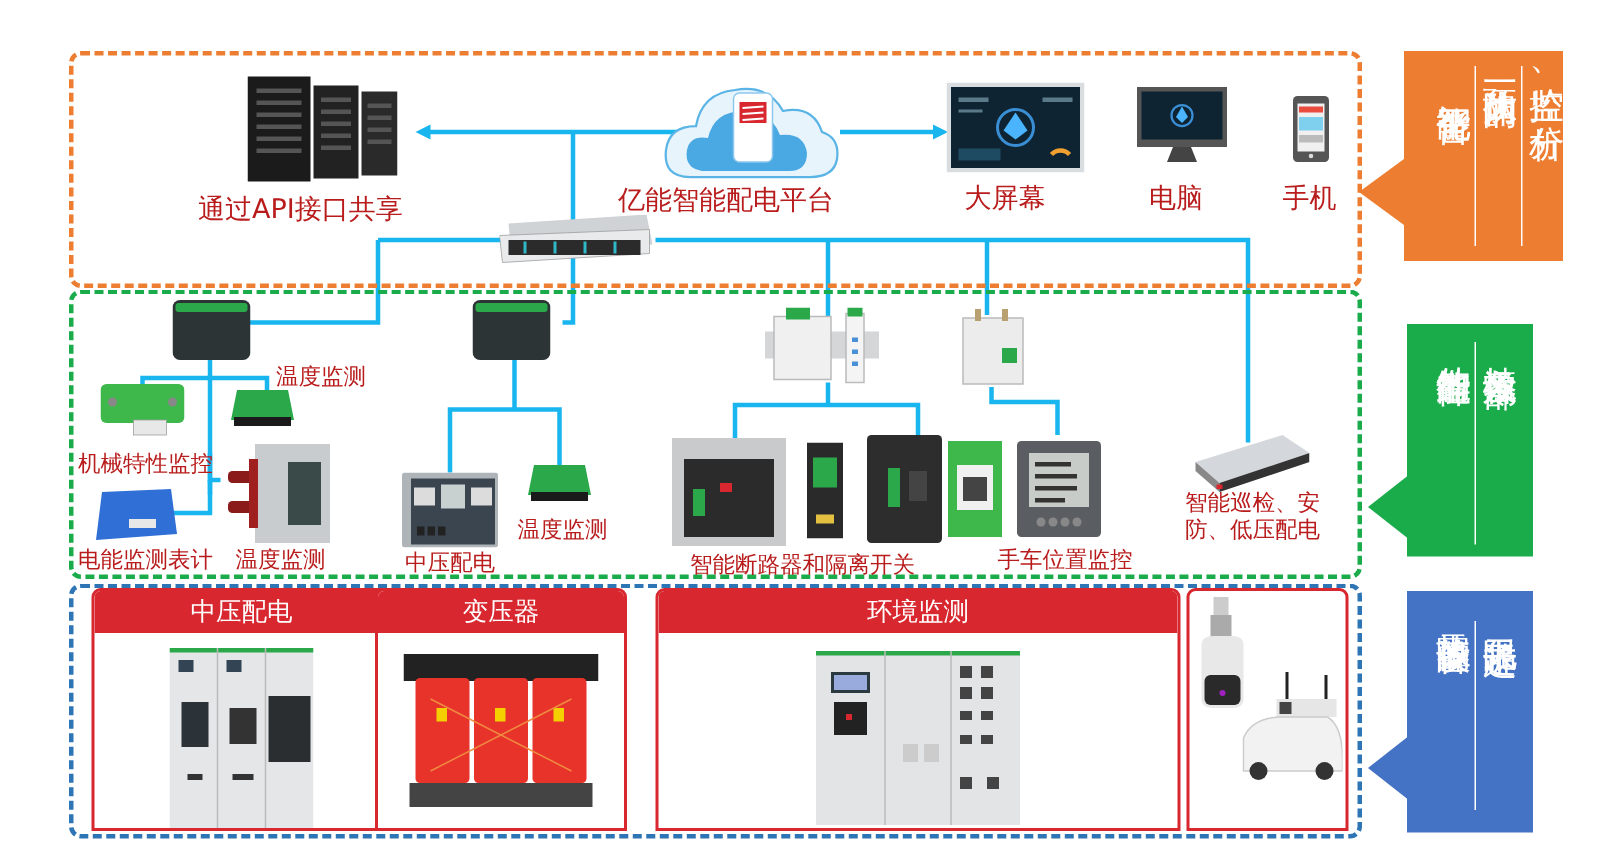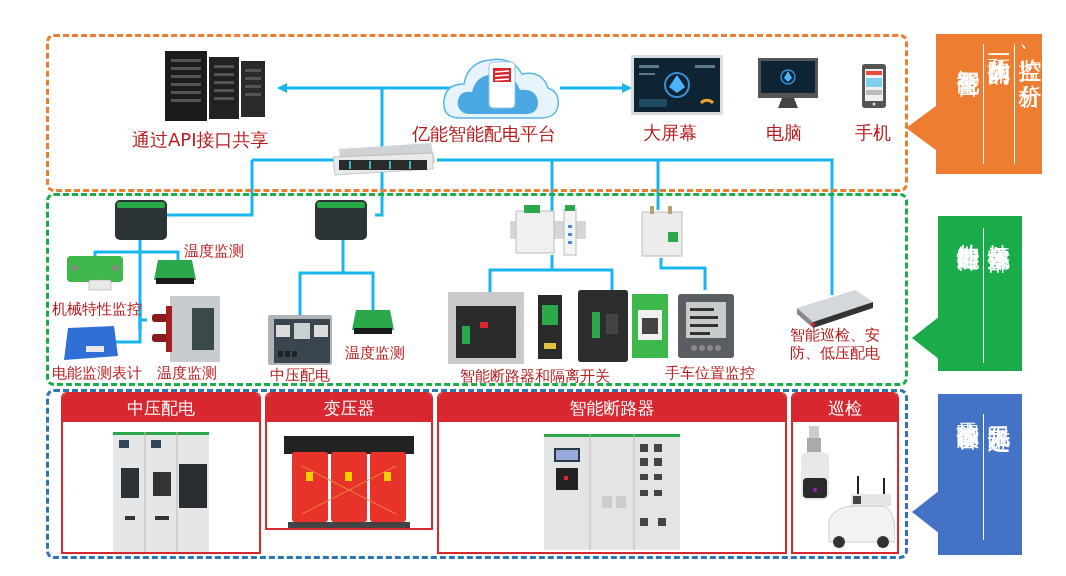--- a/index.html
+++ b/index.html
@@ -309,36 +309,36 @@
       <line x1="64" y1="4" x2="64" y2="124" stroke="#bbb"></line>
     <rect x="6" y="12" width="10" height="8" fill="#345"></rect>
       <rect x="38" y="12" width="10" height="8" fill="#345"></rect>
     <rect x="8" y="40" width="18" height="30" fill="#2b3338"></rect>
     <rect x="40" y="44" width="18" height="24" fill="#333"></rect>
     <rect x="66" y="36" width="28" height="44" fill="#2b2e30"></rect>
     <rect x="12" y="88" width="10" height="4" fill="#333"></rect>
       <rect x="42" y="88" width="14" height="4" fill="#333"></rect>
   </svg>
 </div>
-<div class="cat" style="left:265px;top:392px;width:168px;height:138px">
+<div class="cat" style="left:250px;top:392px;width:168px;height:162px">
   <div class="hd">变压器</div>
   <svg style="margin:8px auto 0" width="130" height="116">
     <rect x="0" y="6" width="130" height="18" fill="#222"></rect>
     <rect x="8" y="22" width="36" height="70" rx="3" fill="#e8332a"></rect>
     <rect x="47" y="22" width="36" height="70" rx="3" fill="#e8332a"></rect>
     <rect x="86" y="22" width="36" height="70" rx="3" fill="#e8332a"></rect>
     <rect x="22" y="42" width="7" height="9" fill="#f4d000"></rect>
       <rect x="61" y="42" width="7" height="9" fill="#f4d000"></rect>
       <rect x="100" y="42" width="7" height="9" fill="#f4d000"></rect>
     <path d="M18,36 L112,84 M112,36 L18,84" stroke="#f08a40" stroke-width="1"></path>
     <rect x="4" y="92" width="122" height="16" fill="#444"></rect>
   </svg>
 </div>
 <div class="cat" style="left:437px;top:392px;width:350px;height:162px">
-  <div class="hd">智能断路器</div>
+  <div class="hd">环境监测</div>
   <svg style="margin:6px auto 0" width="136" height="122">
     <rect x="0" y="6" width="136" height="116" fill="#e2e4e6"></rect>
     <rect x="0" y="6" width="136" height="3" fill="#2aa84a"></rect>
     <line x1="46" y1="6" x2="46" y2="122" stroke="#bbb"></line>
       <line x1="90" y1="6" x2="90" y2="122" stroke="#bbb"></line>
     <rect x="10" y="20" width="26" height="14" fill="#2a3a40"></rect>
       <rect x="12" y="22" width="22" height="10" fill="#9ad"></rect>
     <rect x="12" y="40" width="22" height="22" fill="#222"></rect>
       <rect x="20" y="48" width="4" height="4" fill="#d8272f"></rect>
     <rect x="58" y="68" width="10" height="12" fill="#ccc"></rect>
@@ -351,21 +351,20 @@
         <rect x="96" y="46" width="8" height="6"></rect>
         <rect x="110" y="46" width="8" height="6"></rect>
         <rect x="96" y="62" width="8" height="6"></rect>
         <rect x="110" y="62" width="8" height="6"></rect>
         <rect x="96" y="90" width="8" height="8"></rect>
         <rect x="114" y="90" width="8" height="8"></rect>
       </g>
   </svg>
 </div>
 <div class="cat" style="left:791px;top:392px;width:108px;height:162px">
-  <div class="hd">巡检</div>
   <svg style="margin:2px 0 0 6px" width="96" height="128">
     <rect x="10" y="2" width="10" height="12" fill="#ccc"></rect>
     <rect x="8" y="14" width="14" height="16" fill="#aaa"></rect>
     <path d="M2,34 Q2,28 10,28 L22,28 Q30,28 30,34 L30,70 Q30,76 22,76 L10,76 Q2,76 2,70 Z" fill="#e8e8e8"></path>
     <rect x="4" y="54" width="24" height="20" rx="4" fill="#2a2a2a"></rect>
     <circle cx="16" cy="66" r="2" fill="#a020c0"></circle>
     <rect x="58" y="52" width="2" height="20" fill="#222"></rect>
       <rect x="84" y="54" width="2" height="20" fill="#222"></rect>
     <rect x="52" y="70" width="40" height="12" fill="#e6e6e6"></rect>
     <rect x="54" y="72" width="8" height="8" fill="#444"></rect>

